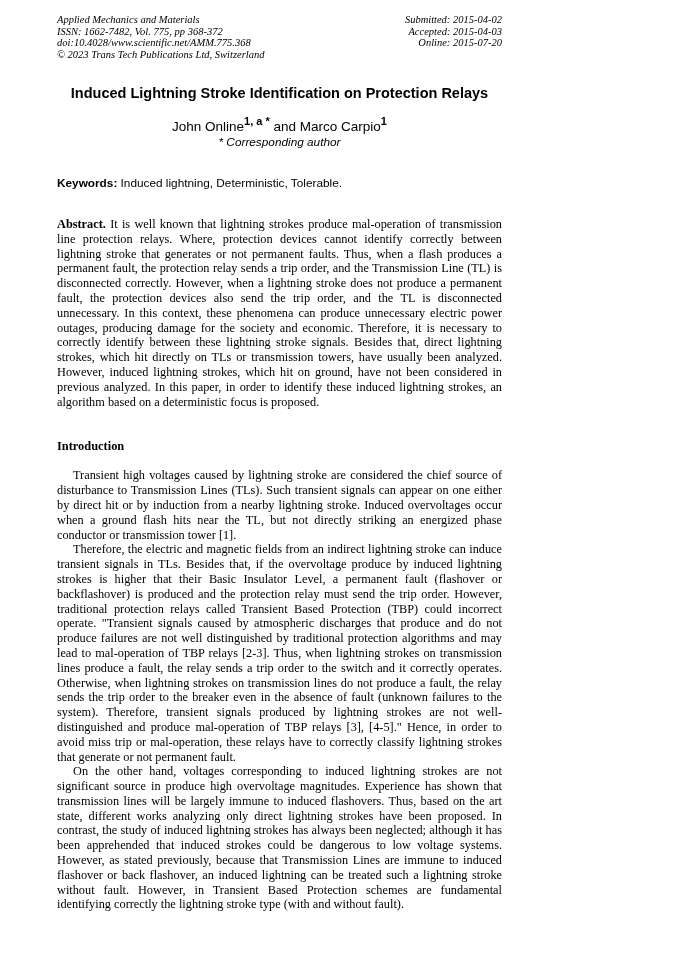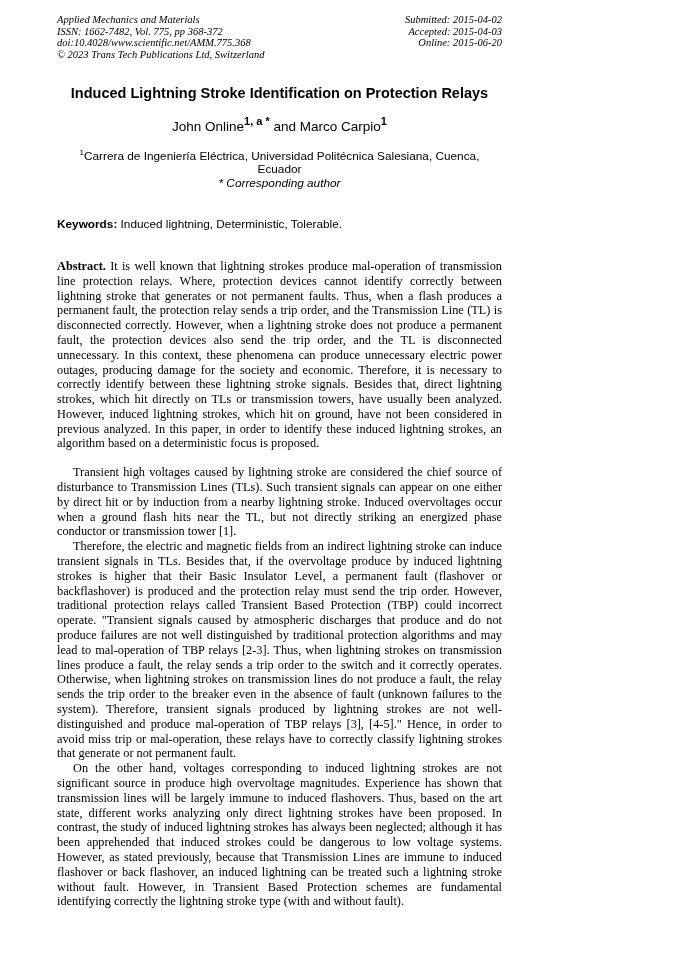--- a/index.html
+++ b/index.html
@@ -66,35 +66,35 @@
   <header class="journal-header">
     <div class="jh-left">
       <div>Applied Mechanics and Materials</div>
       <div>ISSN: 1662-7482, Vol. 775, pp 368-372</div>
       <div>doi:10.4028/www.scientific.net/AMM.775.368</div>
       <div>© 2023 Trans Tech Publications Ltd, Switzerland</div>
     </div>
     <div class="jh-right">
       <div>Submitted: 2015-04-02</div>
       <div>Accepted: 2015-04-03</div>
-      <div>Online: 2015-06-20</div>
+      <div>Online: 2015-07-20</div>
     </div>
   </header>
 
   <h1 class="paper-title">Induced Lightning Stroke Identification on Protection Relays</h1>
 
   <div class="authors"><span>John Online</span><sup>1, a *</sup><span> and </span><span>Marco Carpio</span><sup>1</sup></div>
 
-  <div class="meta-line affiliation"><sup>1</sup><span>Carrera de Ingeniería Eléctrica, Universidad Politécnica Salesiana, Cuenca, Ecuador</span></div>
 
 
   <div class="meta-line corresponding">* Corresponding author</div>
 
   <p class="keywords"><span class="kw-label">Keywords:</span><span> Induced lightning, Deterministic, Tolerable.</span></p>
 
   <p class="abstract"><span class="abs-label">Abstract.</span><span> It is well known that lightning strokes produce mal-operation of transmission line protection relays. Where, protection devices cannot identify correctly between lightning stroke that generates or not permanent faults. Thus, when a flash produces a permanent fault, the protection relay sends a trip order, and the Transmission Line (TL) is disconnected correctly. However, when a lightning stroke does not produce a permanent fault, the protection devices also send the trip order, and the TL is disconnected unnecessary. In this context, these phenomena can produce unnecessary electric power outages, producing damage for the society and economic. Therefore, it is necessary to correctly identify between these lightning stroke signals. Besides that, direct lightning strokes, which hit directly on TLs or transmission towers, have usually been analyzed. However, induced lightning strokes, which hit on ground, have not been considered in previous analyzed. In this paper, in order to identify these induced lightning strokes, an algorithm based on a deterministic focus is proposed.</span></p>
 
+  <h2 class="section-heading">Introduction</h2>
 
   <p class="body-par first">Transient high voltages caused by lightning stroke are considered the chief source of disturbance to Transmission Lines (TLs). Such transient signals can appear on one either by direct hit or by induction from a nearby lightning stroke. Induced overvoltages occur when a ground flash hits near the TL, but not directly striking an energized phase conductor or transmission tower [1].</p>
   <p class="body-par">Therefore, the electric and magnetic fields from an indirect lightning stroke can induce transient signals in TLs. Besides that, if the overvoltage produce by induced lightning strokes is higher that their Basic Insulator Level, a permanent fault (flashover or backflashover) is produced and the protection relay must send the trip order. However, traditional protection relays called Transient Based Protection (TBP) could incorrect operate. "Transient signals caused by atmospheric discharges that produce and do not produce failures are not well distinguished by traditional protection algorithms and may lead to mal-operation of TBP relays [2-3]. Thus, when lightning strokes on transmission lines produce a fault, the relay sends a trip order to the switch and it correctly operates. Otherwise, when lightning strokes on transmission lines do not produce a fault, the relay sends the trip order to the breaker even in the absence of fault (unknown failures to the system). Therefore, transient signals produced by lightning strokes are not well-distinguished and produce mal-operation of TBP relays [3], [4-5]." Hence, in order to avoid miss trip or mal-operation, these relays have to correctly classify lightning strokes that generate or not permanent fault.</p>
   <p class="body-par">On the other hand, voltages corresponding to induced lightning strokes are not significant source in produce high overvoltage magnitudes. Experience has shown that transmission lines will be largely immune to induced flashovers. Thus, based on the art state, different works analyzing only direct lightning strokes have been proposed. In contrast, the study of induced lightning strokes has always been neglected; although it has been apprehended that induced strokes could be dangerous to low voltage systems.  However, as stated previously, because that Transmission Lines are immune to induced flashover or back flashover, an induced lightning can be treated such a lightning stroke without fault. However, in Transient Based Protection schemes are fundamental identifying correctly the lightning stroke type (with and without fault).</p>
 
 </div>
 
 </body></html>

